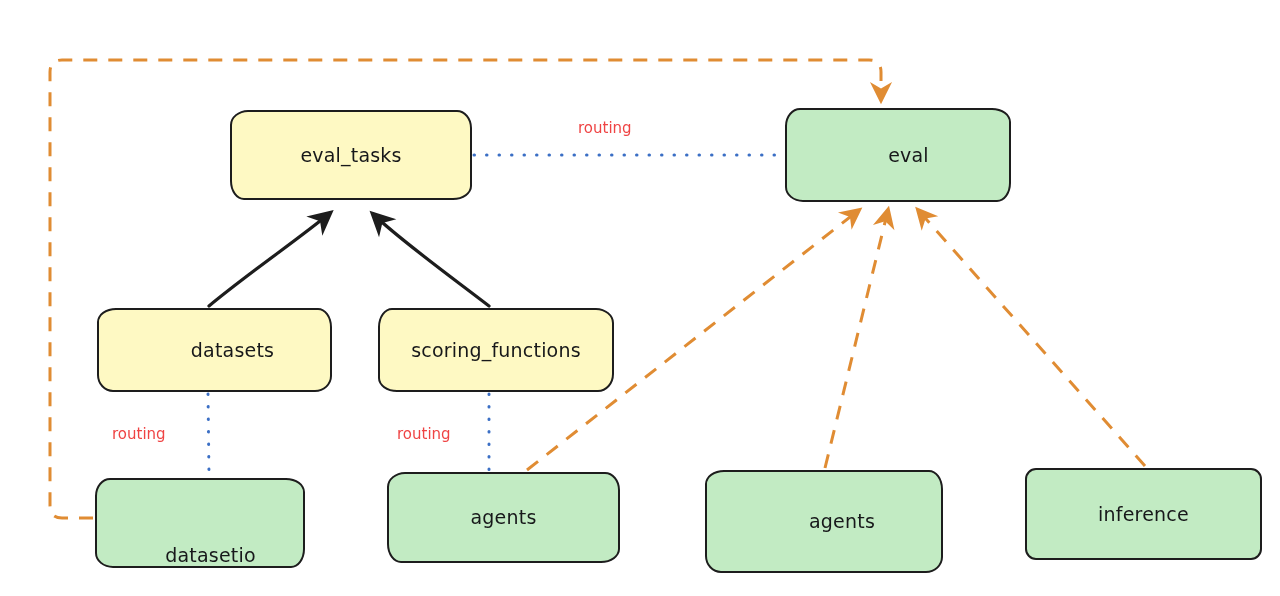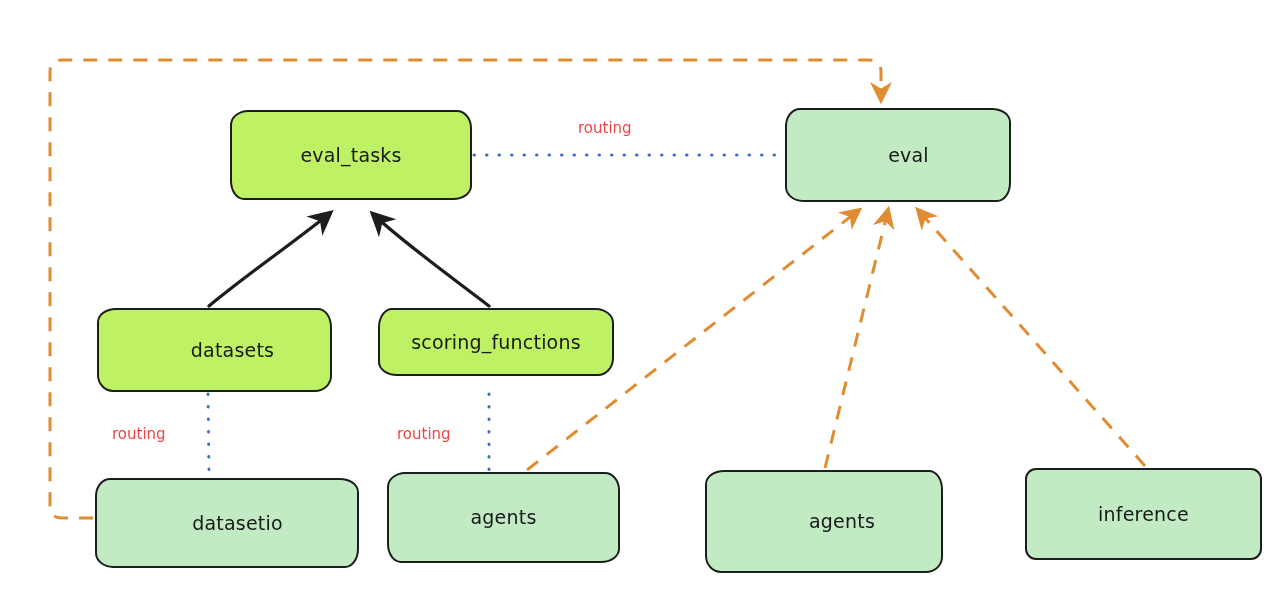--- a/index.html
+++ b/index.html
@@ -34,21 +34,21 @@
     justify-content: center;
     border: 2.6px solid #1d1d1d;
     border-radius: 16px;
     color: #17181a;
     font-family: "DejaVu Sans", sans-serif;
     font-size: 19px;
     letter-spacing: 0.2px;
     text-align: center;
     z-index: 3;
   }
-  .node.blue  { background: #bef264; }
+  .node.blue  { background: #fef9c3; }
   .node.green { background: #c2ebc3; }
 
   
   .node.r1 { border-radius: 18px 15px 19px 14px / 15px 18px 14px 19px; }
   .node.r2 { border-radius: 15px 19px 14px 18px / 18px 14px 19px 15px; padding-left: 21px; }
   .node.r3 { border-radius: 19px 14px 17px 16px / 14px 19px 16px 17px; padding-left: 36px; }
   .node.r4 { border-radius: 14px 18px 16px 19px / 19px 15px 18px 14px; }
 
   .node-label {
     display: block;
@@ -107,25 +107,25 @@
   </div>
 
   <div class="node green r2" style="left:785px; top:108px; width:226px; height:94px;">
     <span class="node-label">eval</span>
   </div>
 
   <div class="node blue r3" style="left:97px; top:308px; width:235px; height:84px;">
     <span class="node-label">datasets</span>
   </div>
 
-  <div class="node blue r4" style="left:378px; top:308px; width:236px; height:68px;">
+  <div class="node blue r4" style="left:378px; top:308px; width:236px; height:84px;">
     <span class="node-label">scoring_functions</span>
   </div>
 
-  <div class="node green r2" style="left:95px; top:478px; width:264px; height:90px;">
+  <div class="node green r2" style="left:95px; top:478px; width:210px; height:90px;align-items:flex-end;">
     <span class="node-label">datasetio</span>
   </div>
 
   <div class="node green r1" style="left:387px; top:472px; width:233px; height:91px;">
     <span class="node-label">agents</span>
   </div>
 
   <div class="node green r3" style="left:705px; top:470px; width:238px; height:103px;">
     <span class="node-label">agents</span>
   </div>

